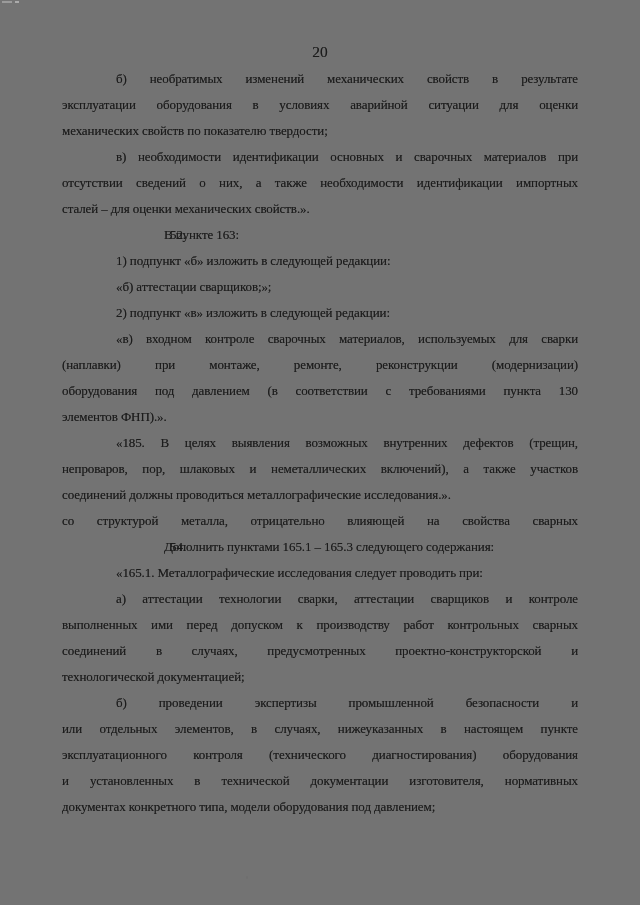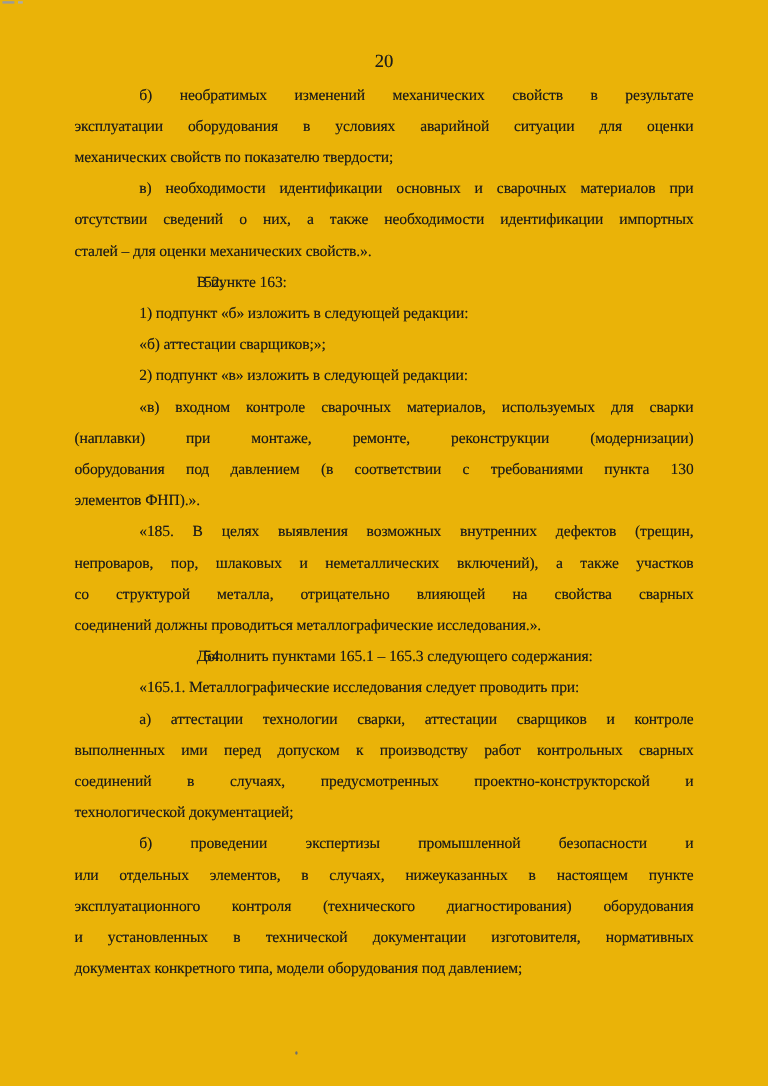--- a/index.html
+++ b/index.html
@@ -5,21 +5,21 @@
   * { margin: 0; padding: 0; box-sizing: border-box; }
   html, body { background: #ffffff; }
   body {
     width: 640px; height: 905px;
     font-family: "Liberation Serif", serif;
     position: relative; overflow: hidden;
   }
   .page {
     position: absolute; left: 0; top: 0;
     width: 640px; height: 905px;
-    background: #eab308;
+    background: #737373;
     overflow: hidden;
   }
   .pageno {
     position: absolute; top: 39px; left: 0; width: 640px;
     text-align: center;
     font-size: 15.5px; line-height: 26px;
     color: #1c1c1c;
     text-shadow: 0 0 0.5px rgba(20,20,20,0.55);
   }
   .content {
@@ -79,22 +79,22 @@
       </div>
       <div class="para">
         <div class="line j first">«в) входном контроле сварочных материалов, используемых для сварки</div>
         <div class="line j">(наплавки) при монтаже, ремонте, реконструкции (модернизации)</div>
         <div class="line j">оборудования под давлением (в соответствии с требованиями пункта 130</div>
         <div class="line">элементов ФНП).».</div>
       </div>
       <div class="para">
         <div class="line j first">«185. В целях выявления возможных внутренних дефектов (трещин,</div>
         <div class="line j">непроваров, пор, шлаковых и неметаллических включений), а также участков</div>
+        <div class="line">соединений должны проводиться металлографические исследования.».</div>
         <div class="line j">со структурой металла, отрицательно влияющей на свойства сварных</div>
-        <div class="line">соединений должны проводиться металлографические исследования.».</div>
       </div>
       <div class="para">
         <div class="line first"><span class="num">54.</span>Дополнить пунктами 165.1 – 165.3 следующего содержания:</div>
       </div>
       <div class="para">
         <div class="line first">«165.1. Металлографические исследования следует проводить при:</div>
       </div>
       <div class="para">
         <div class="line j first">а) аттестации технологии сварки, аттестации сварщиков и контроле</div>
         <div class="line j">выполненных ими перед допуском к производству работ контрольных сварных</div>

